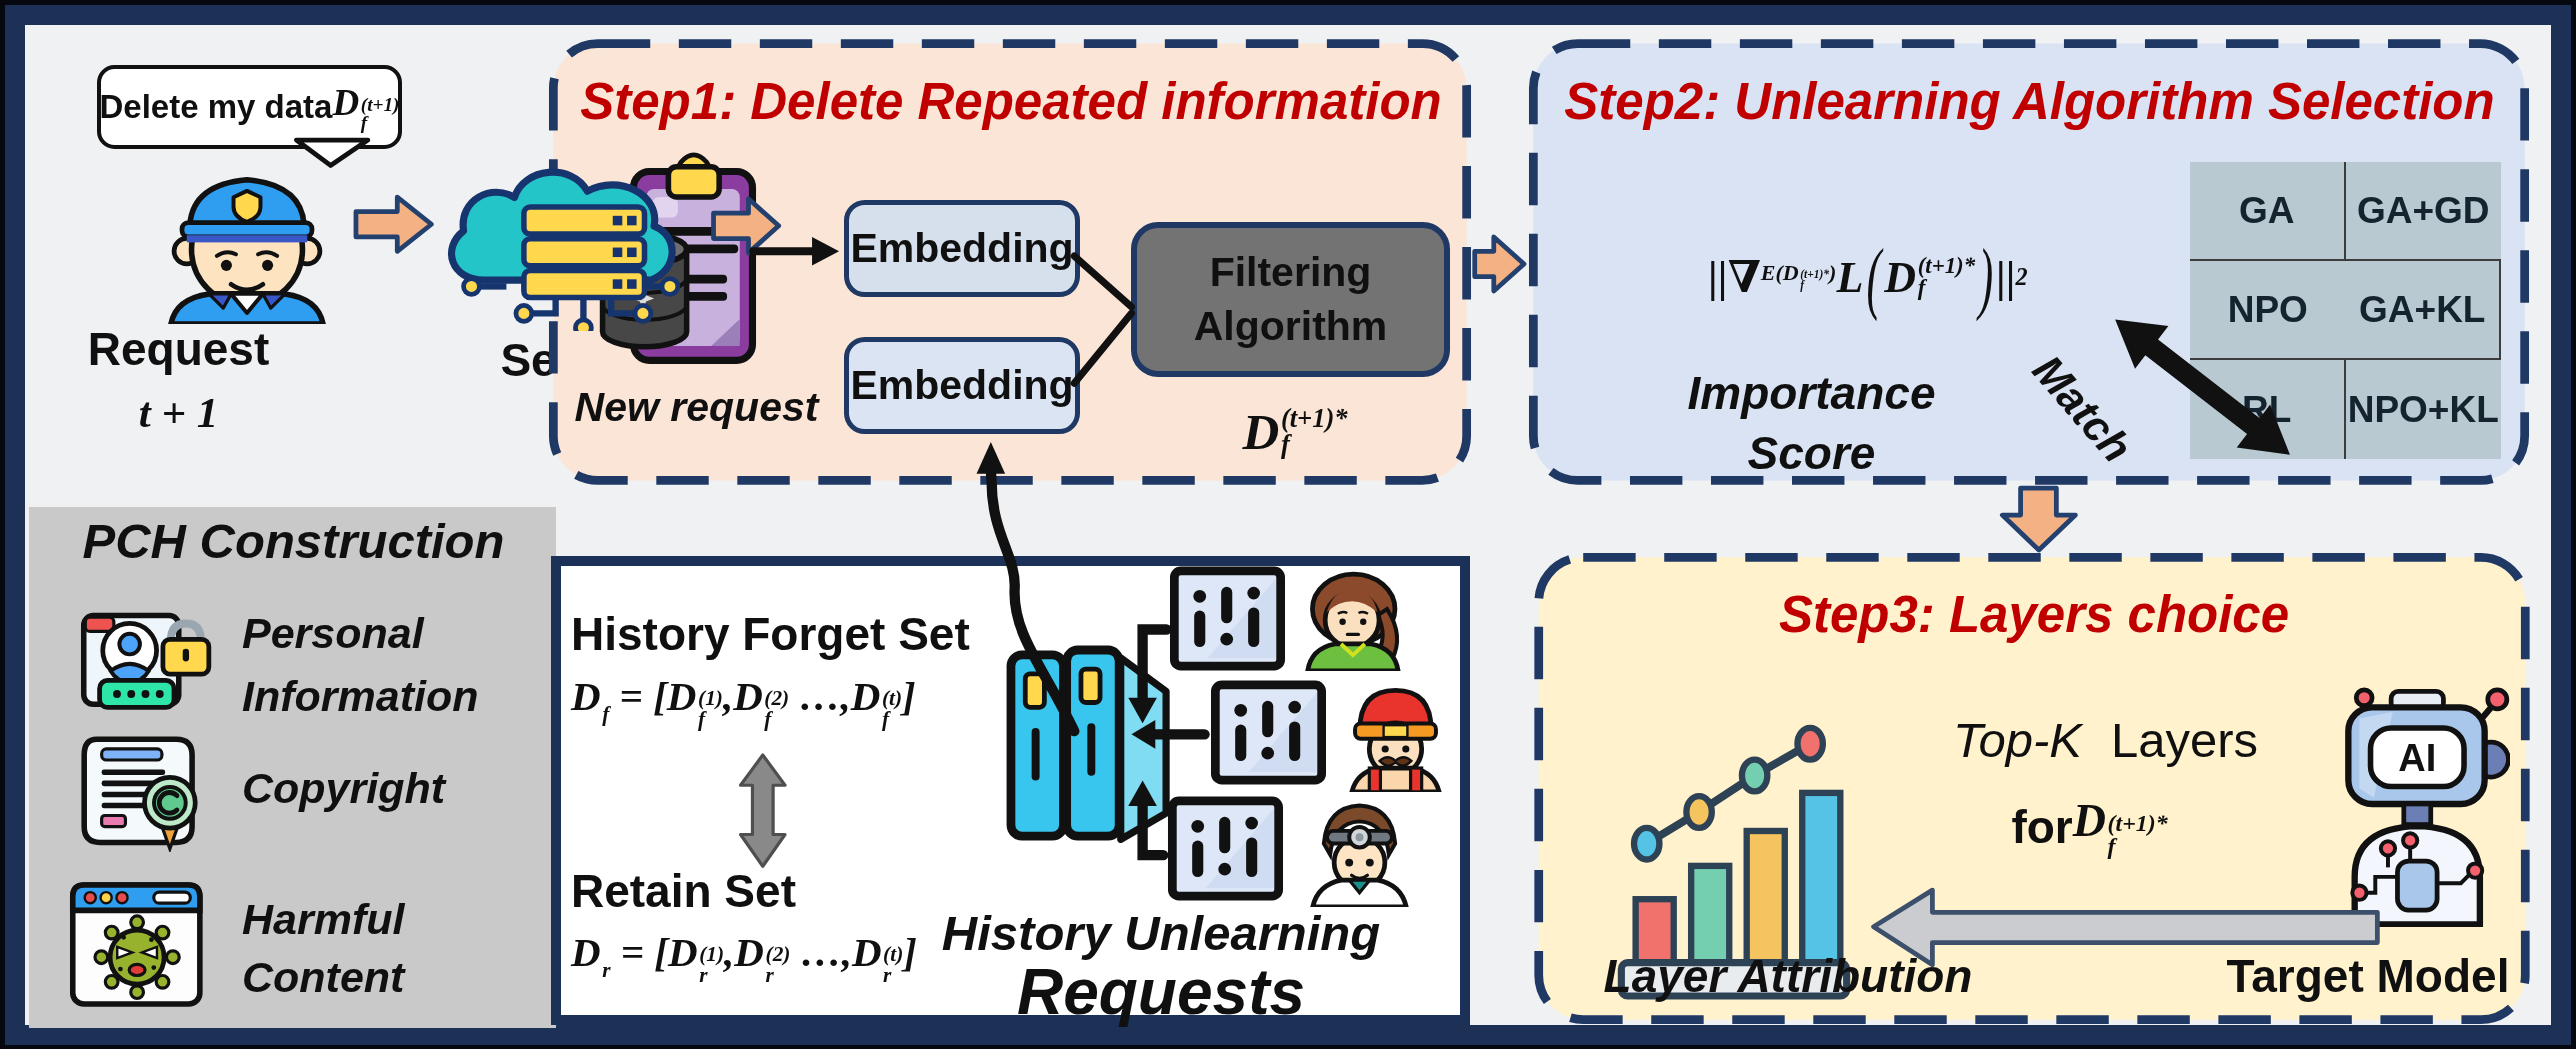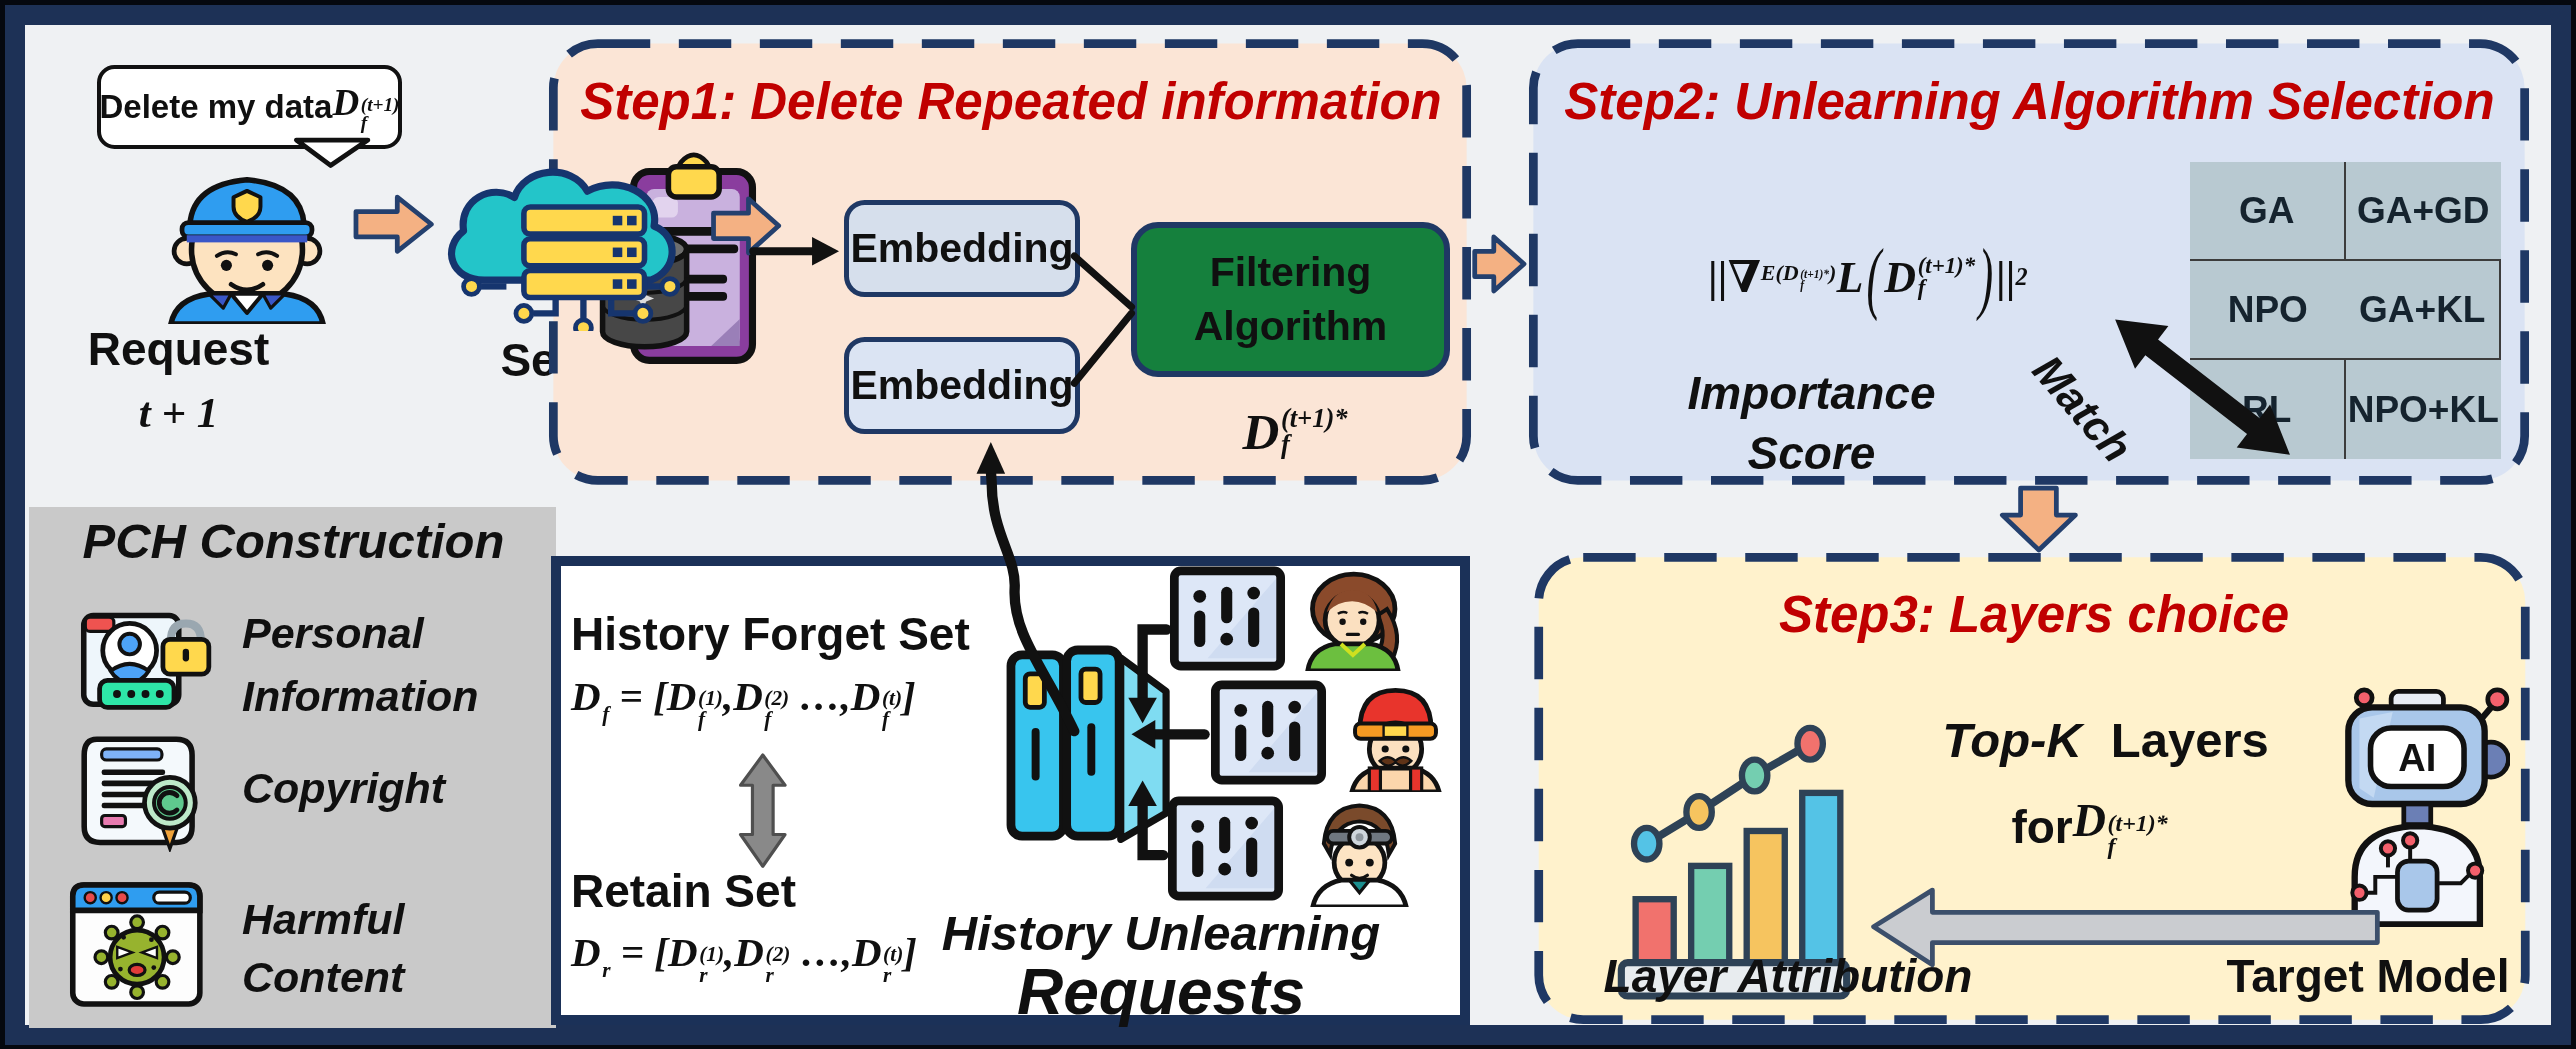--- a/index.html
+++ b/index.html
@@ -15,21 +15,21 @@
   .math{font-family:"Liberation Serif","DejaVu Serif",serif;font-style:italic;font-weight:bold;color:#101010;white-space:nowrap;}
   .mstack{display:inline-flex;flex-direction:column;align-items:flex-start;font-size:0.52em;line-height:1.02;vertical-align:0.22em;margin-left:1.6px;}
   .msub{margin-top:-0.06em;}
   .mdn{font-size:0.5em;vertical-align:-1.05em;line-height:1;}
   .msb{font-size:0.55em;vertical-align:-0.45em;}
   .stretchy{display:inline-block;transform:scaleY(1.85);margin:0 3.2px;font-weight:400;}
   
   .pch{background:#c9c9c9;}
   .histbox{background:#ffffff;border:10.3px solid #1b3158;}
   .embed{border:5.6px solid #1f3864;border-radius:20.7px;font-size:41px;}
-  .filter{border:6.4px solid #1f3864;border-radius:27px;background:#15803d;font-size:41px;line-height:1.3;}
+  .filter{border:6.4px solid #1f3864;border-radius:27px;background:#737373;font-size:41px;line-height:1.3;}
   
   .algo-table{position:absolute;background:#b8c9d1;display:grid;grid-template-columns:1fr 1fr;grid-template-rows:1fr 1fr 1fr;}
   .algo-cell{display:flex;align-items:center;justify-content:center;font-weight:bold;font-size:37px;color:#15232e;}
   .algo-cell.c0{border-right:2.4px solid #3c3c3c;}
   .algo-cell.r01{border-bottom:2.4px solid #3c3c3c;}
   .nowrap{white-space:nowrap;}
 </style>
 </head>
 <body>
 
@@ -109,20 +109,21 @@
       <rect x="104" y="166" width="66" height="11" rx="5"></rect>
       <rect x="104" y="188" width="66" height="11" rx="5"></rect>
     </g>
     <ellipse cx="66" cy="134" rx="53" ry="19" fill="#6e6e6e" stroke="#111" stroke-width="7"></ellipse>
     <path d="M13 134 V238 A53 19 0 0 0 119 238 V134 A53 19 0 0 1 13 134 Z" fill="#474747" stroke="#111" stroke-width="7"></path>
     <path d="M13 170 A53 19 0 0 0 119 170" fill="none" stroke="#111" stroke-width="5"></path>
     <path d="M13 204 A53 19 0 0 0 119 204" fill="none" stroke="#111" stroke-width="5"></path>
     <ellipse cx="46" cy="130" rx="15" ry="5" fill="#b9b9b9"></ellipse>
     <path d="M64 182 l4 10 l10 4 l-10 4 l-4 10 l-4 -10 l-10 -4 l10 -4 z" fill="#ddd"></path>
   </svg>
+  <div class="abs ctr blk-bi" style="left:547px;top:383px;width:299px;height:48px;font-size:41px;">New request</div>
 
   <div class="abs ctr embed blk-b" style="left:844px;top:200px;width:226px;height:87px;background:#d6dfec;">Embedding</div>
   <div class="abs ctr embed blk-b" style="left:844px;top:337px;width:226px;height:87px;background:#dbe4f3;">Embedding</div>
 
   <div class="abs ctr filter" style="left:1131px;top:222px;width:307px;height:143px;flex-direction:column;">
     <div class="blk-b">Filtering</div>
     <div class="blk-b">Algorithm</div>
   </div>
   <div class="abs ctr math" style="left:1136px;top:388px;width:318px;height:87px;font-size:51px;">
       <span>D</span>
@@ -348,21 +349,21 @@
     <rect x="166" y="166" width="48" height="170" fill="#f6c45f" stroke="#2e4256" stroke-width="8"></rect>
     <rect x="236" y="118" width="48" height="218" fill="#54c3e6" stroke="#2e4256" stroke-width="8"></rect>
     <rect x="8" y="332" width="284" height="42" rx="8" fill="#e8ecef" stroke="#2e4256" stroke-width="9"></rect>
     <polyline points="40,182 106,142 176,96 246,56" fill="none" stroke="#2e4256" stroke-width="10"></polyline>
     <ellipse cx="40" cy="182" rx="16" ry="20" fill="#54c3e6" stroke="#2e4256" stroke-width="8"></ellipse>
     <ellipse cx="106" cy="142" rx="16" ry="20" fill="#f6c45f" stroke="#2e4256" stroke-width="8"></ellipse>
     <ellipse cx="176" cy="96" rx="16" ry="20" fill="#74ceb0" stroke="#2e4256" stroke-width="8"></ellipse>
     <ellipse cx="246" cy="56" rx="16" ry="20" fill="#f1726d" stroke="#2e4256" stroke-width="8"></ellipse>
   </svg>
 
-  <div class="abs ctr nowrap" style="left:1859px;top:712px;width:493px;height:56px;font-size:49px;color:#101010;font-weight:bold;gap:29px;">
+  <div class="abs ctr nowrap" style="left:1859px;top:712px;width:493px;height:56px;font-size:49px;color:#101010;font-weight:normal;gap:29px;">
     <span style="font-style:italic;">Top-K</span>
       <span> Layers</span>
   </div>
   <div class="abs ctr nowrap" style="left:1883px;top:783px;width:413px;height:87px;font-size:46px;">
     <span class="blk-b">for </span>
     <span class="math" style="font-size:46px;"><span>D</span><span class="mstack">
           <span class="msup">(t+1)*</span>
           <span class="msub">f</span>
         </span></span>
   </div>

